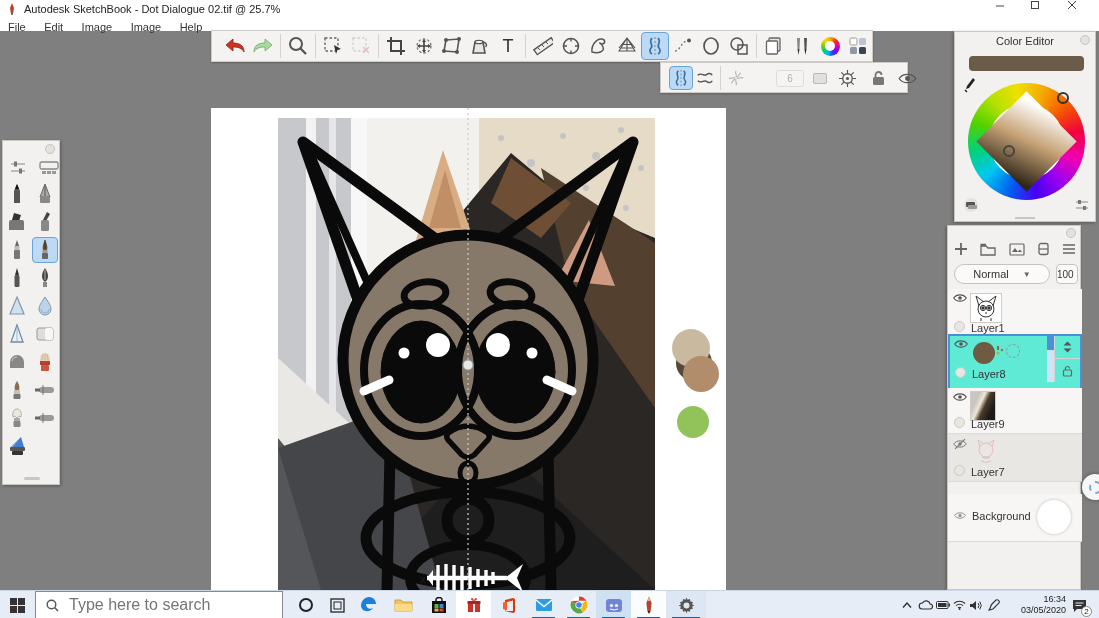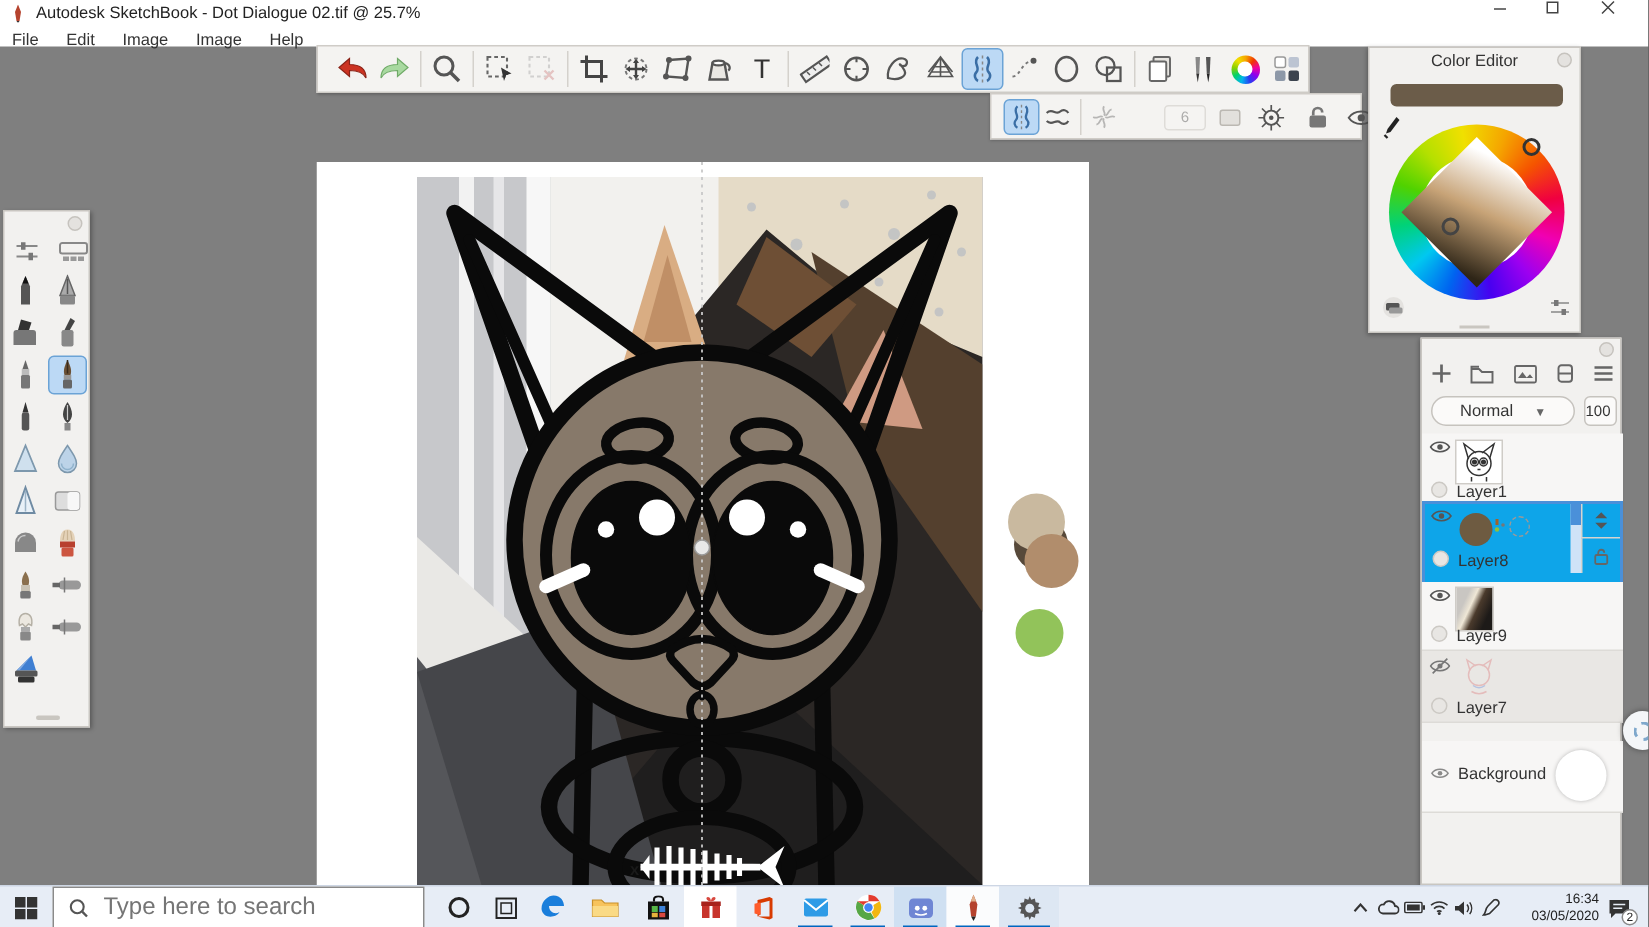--- a/index.html
+++ b/index.html
@@ -520,21 +520,21 @@
             <path d="M14,2 L6,12 L4,12 Z" fill="#7fa9e0"></path>
             <rect x="3" y="12" width="15" height="4" rx="1" fill="#555"></rect>
             <rect x="5" y="16" width="11" height="4" rx="1" fill="#333"></rect>
           </svg>
         </div>
       <div class="bcell"></div>
     </div>
     <div class="abs" style="left:21px;bottom:4px;width:16px;height:3px;background:#c9c6c0;border-radius:2px"></div>
   </div>
 
-  <div class="abs rpanel" style="left:912px;top:31px;width:142px;height:191px">
+  <div class="abs rpanel" style="left:954px;top:31px;width:142px;height:191px">
     <div class="ptitle" style="margin-top:3px">Color Editor</div>
     <div class="abs collapsedot" style="right:5px;top:3px"></div>
     <div class="abs" style="left:14px;top:24px;width:115px;height:15px;border-radius:4px;background:#6b5c49"></div>
     <div class="abs" style="left:8px;top:45px">
         <svg width="13" height="16" viewBox="0 0 13 16">
           <path d="M10,1 L12,3 L6,11 L3,12 L4,9 Z" fill="#222"></path>
           <path d="M2,13 L4,15" stroke="#222" stroke-width="1.5"></path>
         </svg>
       </div>
 
@@ -618,21 +618,21 @@
               <circle cx="12" cy="14" r="1.2" fill="#333"></circle>
               <circle cx="18" cy="14" r="1.2" fill="#333"></circle>
               <path d="M14,19 h2 M10,24 v3 M20,24 v3"></path>
             </g>
           </svg>
       </div>
       <div class="abs lockdot" style="left:6px;top:32px"></div>
       <div class="abs lname" style="left:23px;top:33px">Layer1</div>
     </div>
 
-    <div class="layerrow" style="top:108px;height:64px;background:#0ea5e9;border:2px solid #4a90d9">
+    <div class="layerrow" style="top:108px;height:64px;background:#5eead4;border:2px solid #4a90d9">
       <div class="abs eyeico" style="left:4px;top:3px">
           <svg width="14" height="10" viewBox="0 0 20 14">
             <path d="M1,7 C5,1 15,1 19,7 C15,13 5,13 1,7 Z" fill="none" stroke="#555" stroke-width="1.6"></path>
             <circle cx="10" cy="7" r="2.6" fill="#555"></circle>
           </svg>
         </div>
       <div class="abs" style="left:21px;top:2px;width:34px;height:32px">
         <svg width="34" height="32" viewBox="0 0 34 32">
             <circle cx="13" cy="15" r="11" fill="#6e5b41"></circle>
             <rect x="26" y="8" width="2" height="4" fill="#a2622a"></rect>

